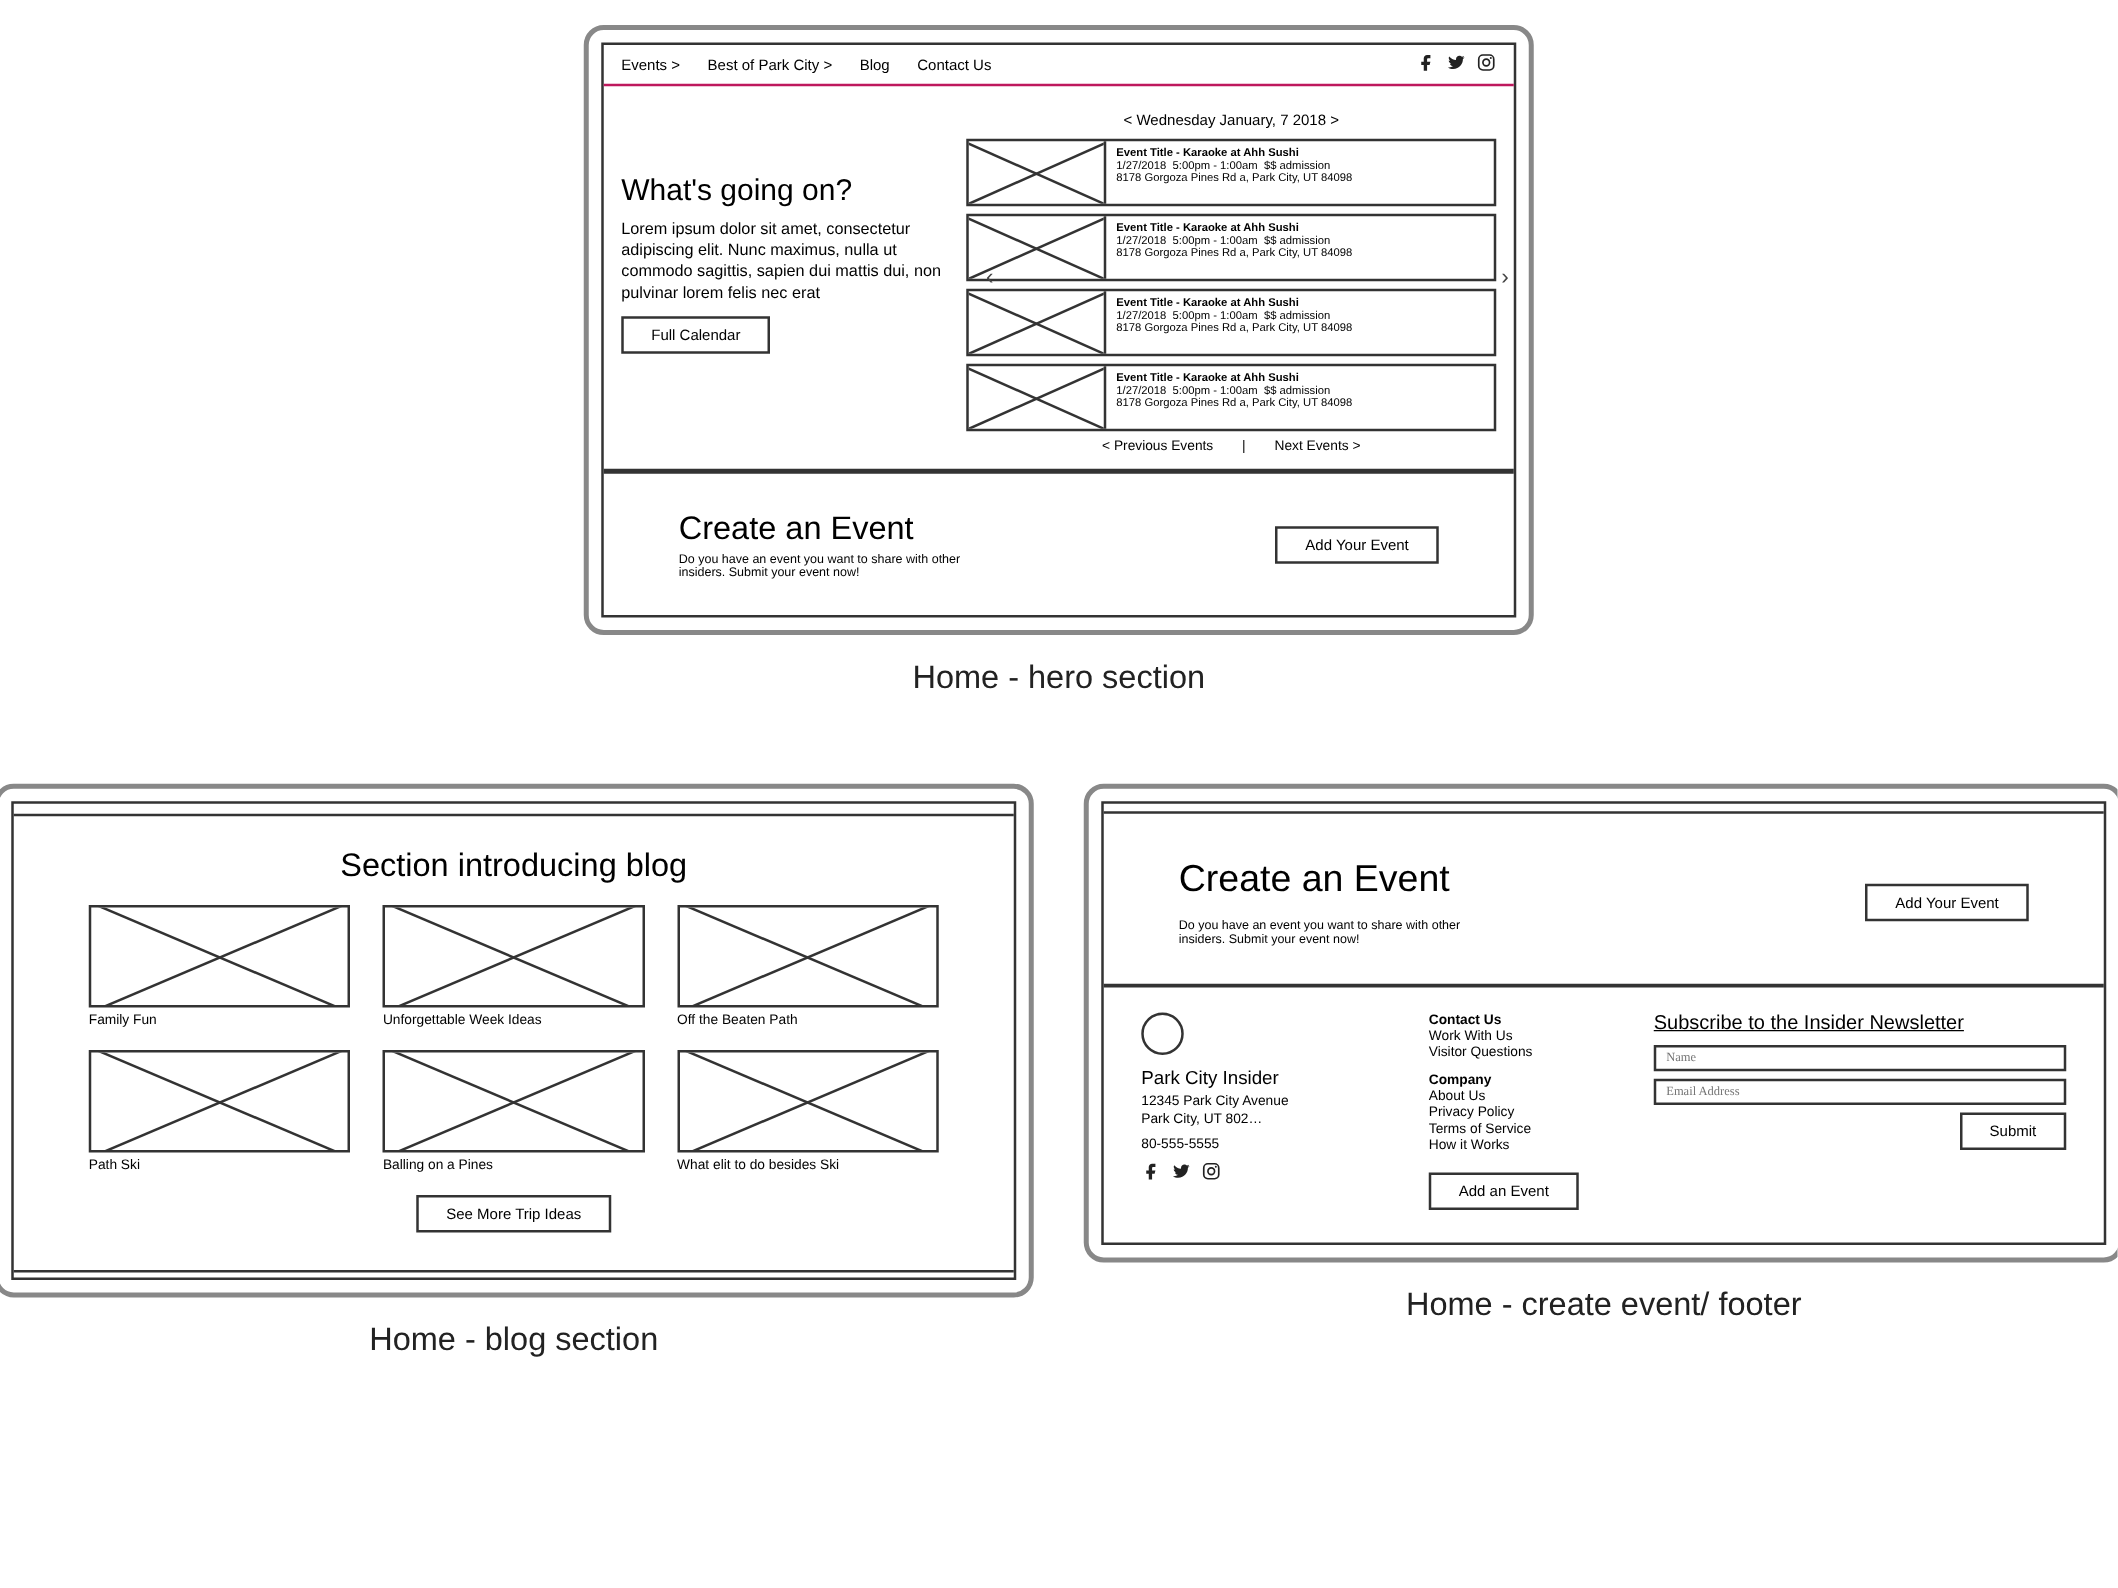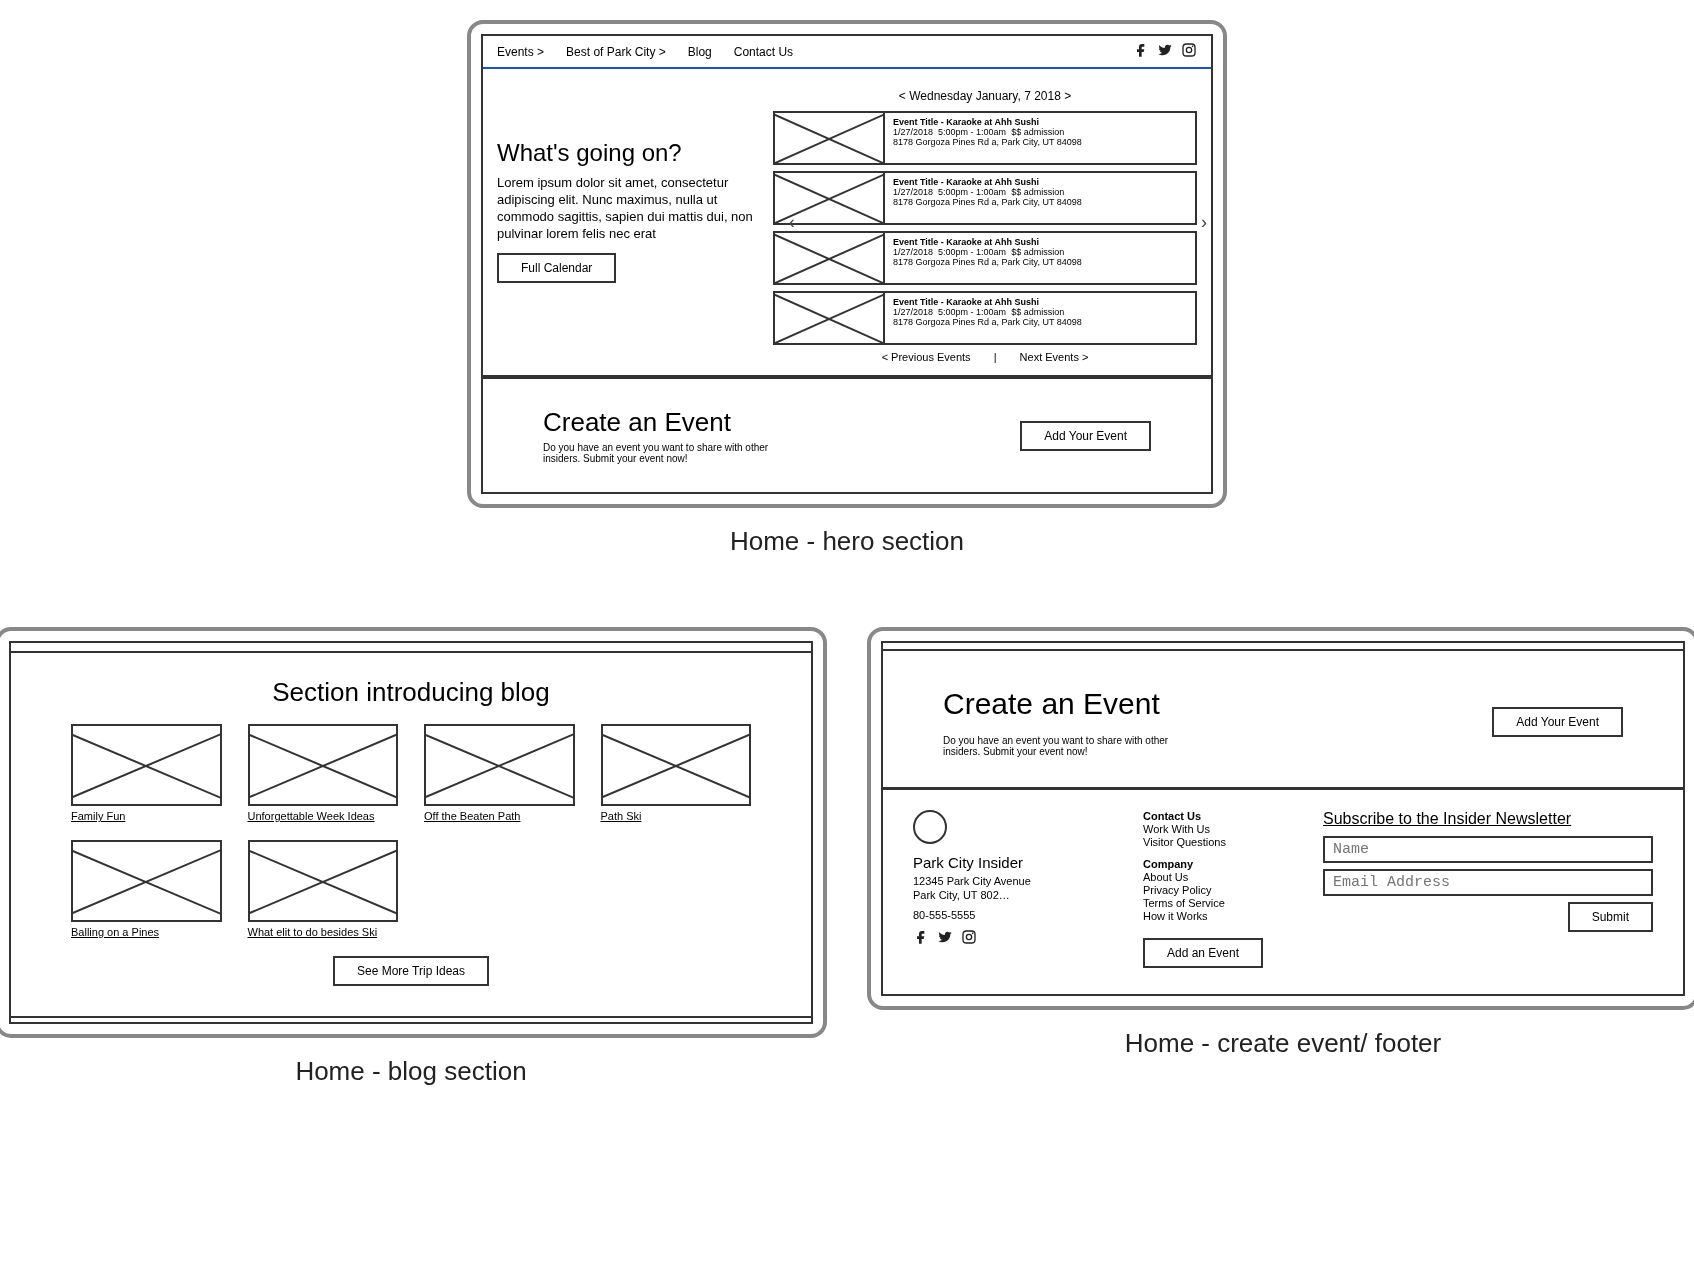--- a/index.html
+++ b/index.html
@@ -23,21 +23,21 @@
   .caption {
     text-align: center;
     font-family: Arial, sans-serif;
     font-size: 26px;
     margin-top: 18px;
     color: #222;
   }
   
   .wf1 { width: 760px; margin: 0 auto; }
   .topbar {
-    border-bottom: 2px solid #1d4ed8;
+    border-bottom: 2px solid #be185d;
     display: flex;
     justify-content: space-between;
     align-items: center;
     padding: 6px 14px;
     font-size: 12px;
   }
   .nav { display: flex; gap: 22px; }
   .nav span { cursor: default; }
   .social { display: flex; gap: 8px; align-items: center; }
   .ic svg { width: 16px; height: 16px; fill: #222; }
@@ -83,21 +83,21 @@
     justify-content: space-between;
     align-items: center;
   }
   .cta-bar h2 { font-size: 26px; font-weight: normal; }
   .cta-bar p { font-size: 10px; max-width: 260px; margin-top: 4px; }
   
   .row2 { display: flex; gap: 40px; margin-top: 70px; justify-content: center; }
   .wf2, .wf3 { width: 832px; }
   .blog-body { padding: 24px 60px 30px; }
   .blog-body h1 { text-align: center; font-size: 26px; font-weight: normal; margin-bottom: 16px; }
-  .grid { display: grid; grid-template-columns: repeat(4, 1fr); gap: 18px 26px; text-decoration: underline; }
+  .grid { display: grid; grid-template-columns: repeat(3, 1fr); gap: 18px 26px; }
   .card .ximg2 {
     width: 100%; height: 82px; border: 2px solid #333; position: relative; overflow: hidden;
   }
   .ximg2::before, .ximg2::after {
     content: ""; position: absolute; background: #333;
     width: 150%; height: 2px; top: 50%; left: -25%;
   }
   .ximg2::before { transform: rotate(23deg); }
   .ximg2::after { transform: rotate(-23deg); }
   .card p { font-size: 11px; margin-top: 4px; }
@@ -119,21 +119,21 @@
   .fcol1 p { margin-bottom: 2px; }
   .fcol1 .social2 { margin-top: 8px; display: flex; gap: 8px; }
   .fcol2 { flex: 0 0 150px; }
   .fcol2 .grp { margin-bottom: 10px; }
   .fcol2 .hd { font-weight: bold; }
   .fcol2 p { margin-bottom: 1px; }
   .fcol3 { flex: 1; }
   .fcol3 h3 { font-size: 16px; font-weight: normal; margin-bottom: 8px; text-decoration: underline; }
   .field {
     border: 2px solid #333; width: 100%; padding: 3px 8px;
-    font-size: 15px; font-family: Liberation Mono, monospace; margin-bottom: 6px; display: block;
+    font-size: 10px; font-family: Liberation Serif, serif; margin-bottom: 6px; display: block;
   }
   .submit { float: right; }
   .addbtn { margin-top: 6px; display: inline-block; }
 </style>
 </head>
 <body>
 
 <div class="frame wf1">
   <div class="inner">
     <div class="topbar">

